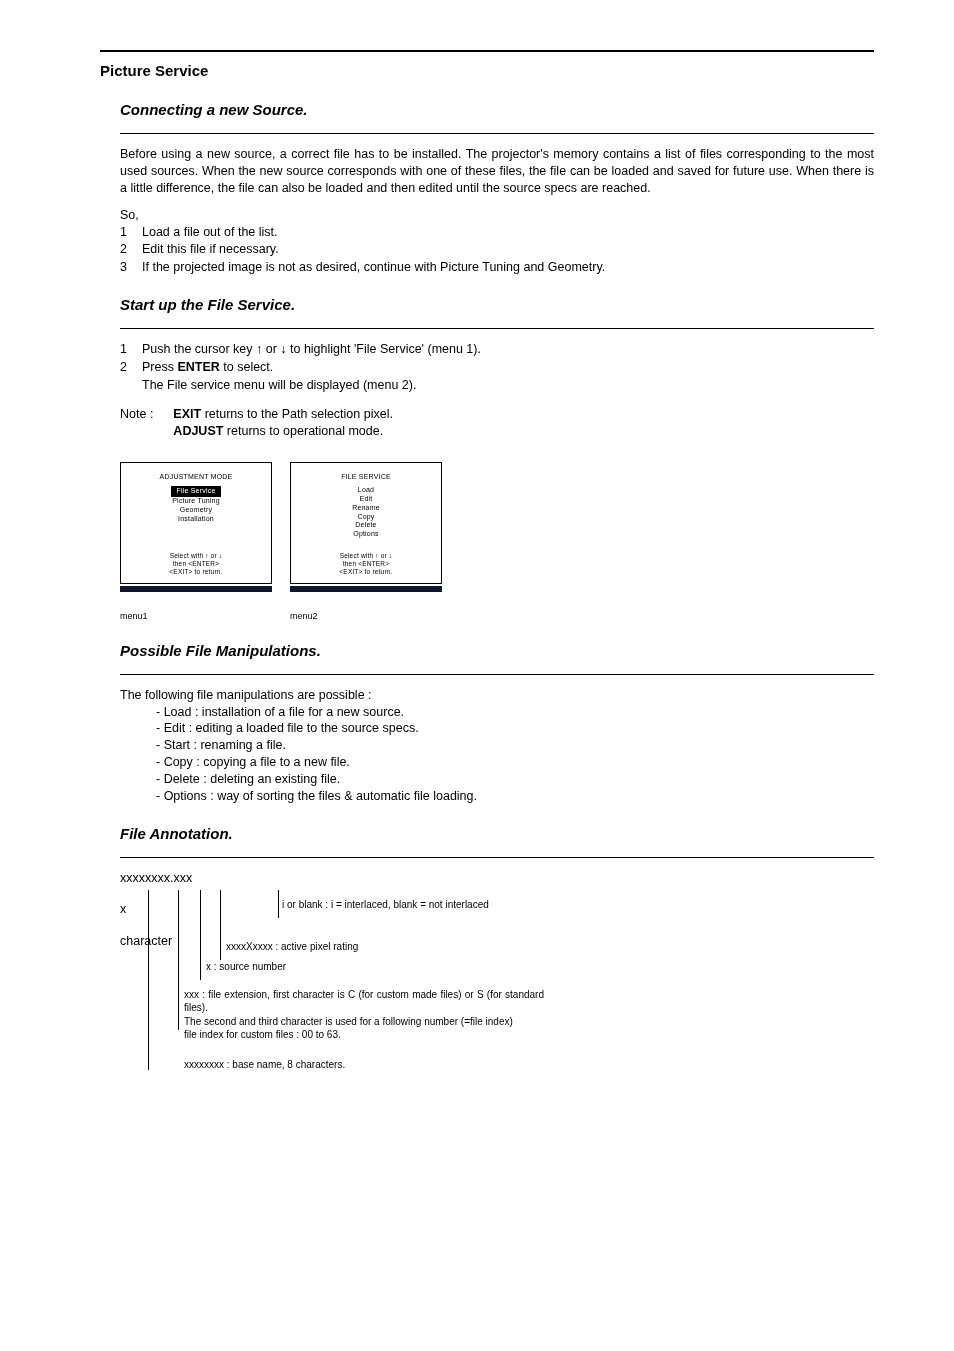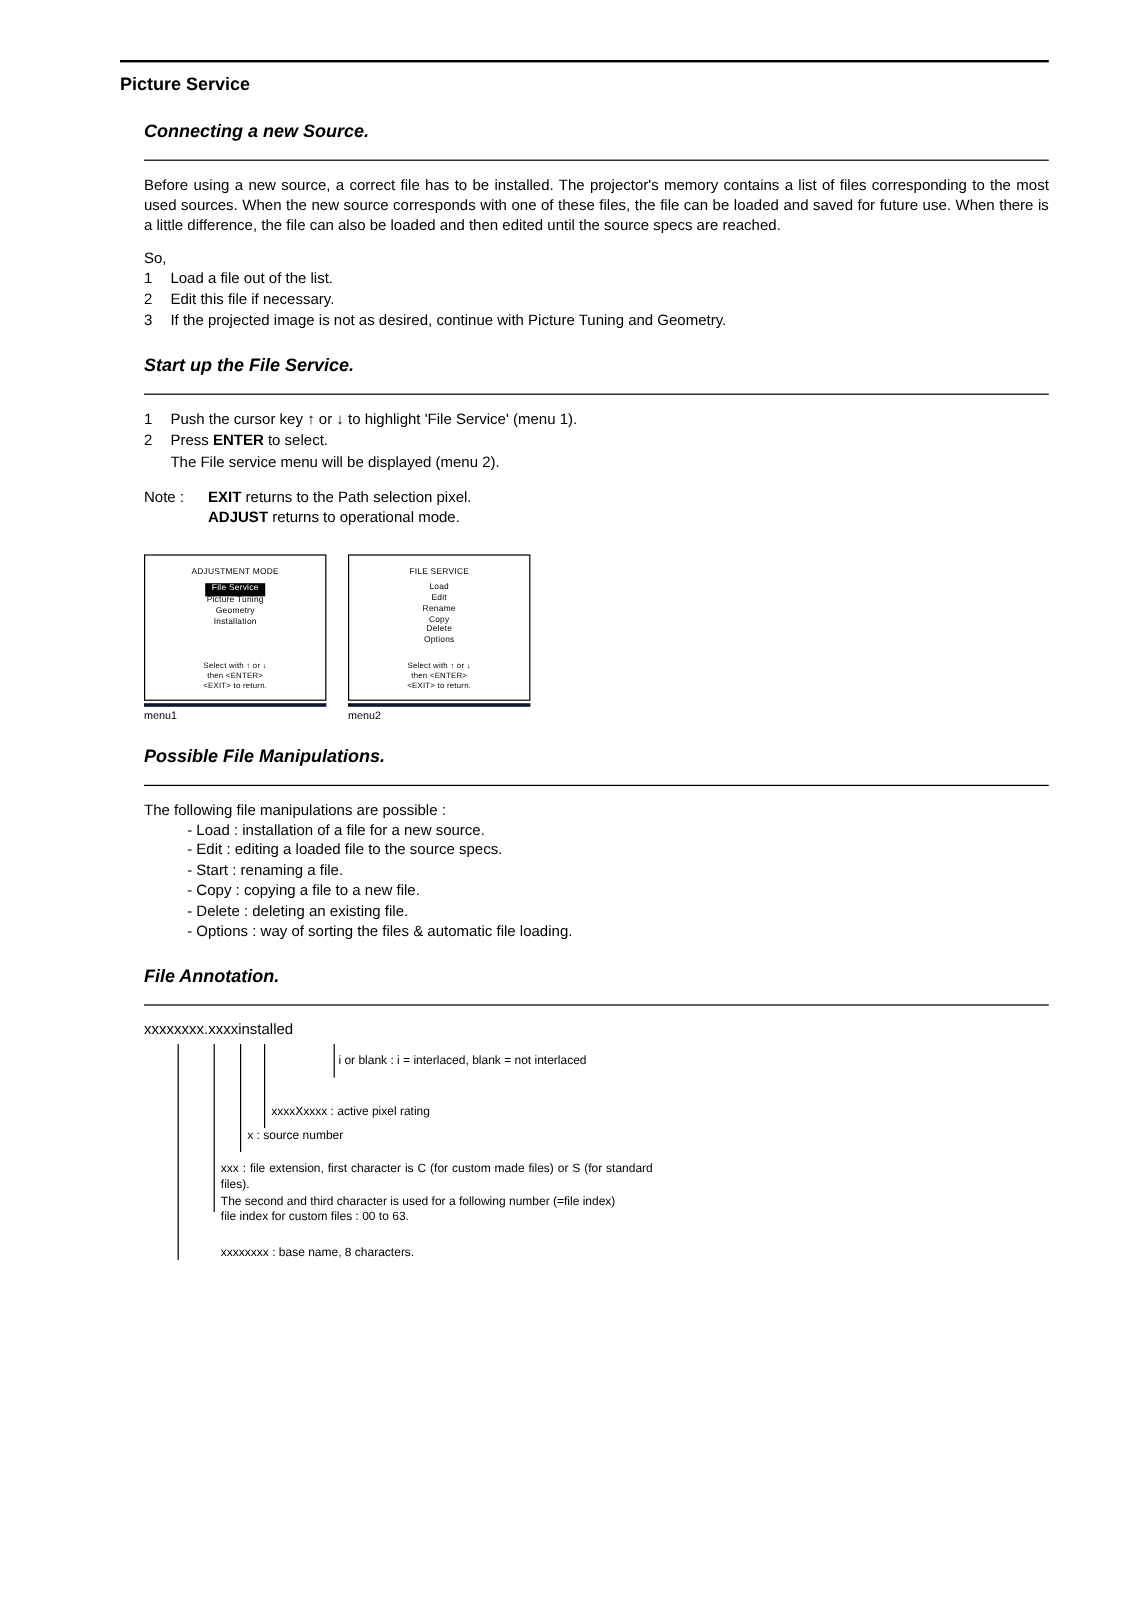--- a/index.html
+++ b/index.html
@@ -102,39 +102,39 @@
     position: absolute;
     bottom: 6px;
     left: 0; right: 0;
     text-align: center;
     font-size: 6.5px;
     line-height: 1.25;
   }
   .menu-caption {
     font-size: 9px;
     margin-top: 2px;
-    border-top: 3px solid #0f172a;
+    border-top: 6px solid #0f172a;
     display: inline-block;
-    padding-top: 1px;
+    padding-top: 18px;
   }
   .menu-wrap { display:flex; flex-direction:column; }
 
   .indent-list {
     margin-left: 36px;
     font-size: 12.5px;
     line-height: 1.35;
   }
 
   .annotation {
     font-size: 12.5px;
     line-height: 1.4;
     position: relative;
     height: 220px;
   }
-  .ann-top { margin-bottom: 6px; display:flex; }
+  .ann-top { margin-bottom: 6px; display:flex; gap:14px;flex-direction:column;}
   .ann-lines {
     position: absolute;
     top: 20px;
     left: 0;
   }
   .ann-lines div {
     position: absolute;
     border-left: 1px solid #000;
   }
   .ann-text {
@@ -263,21 +263,21 @@
     </div>
   </div>
 
   <div class="section">
     <div class="sect-title">File Annotation.</div>
     <div class="body-text">
       <div class="annotation">
         <div class="ann-top">
           <span>xxxxxxxx.xxx</span>
           <span>x</span>
-          <span>installed</span>
+          <span>character</span>
         </div>
         <div class="ann-lines">
 
           <div style="left:28px; top:0; height:180px;"></div>
           <div style="left:58px; top:0; height:140px;"></div>
           <div style="left:80px; top:0; height:90px;"></div>
           <div style="left:100px; top:0; height:70px;"></div>
           <div style="left:158px; top:0; height:28px;"></div>
         </div>
         <div class="ann-text" style="left:162px; top:28px; width:260px;">i or blank : i = interlaced, blank = not interlaced</div>

